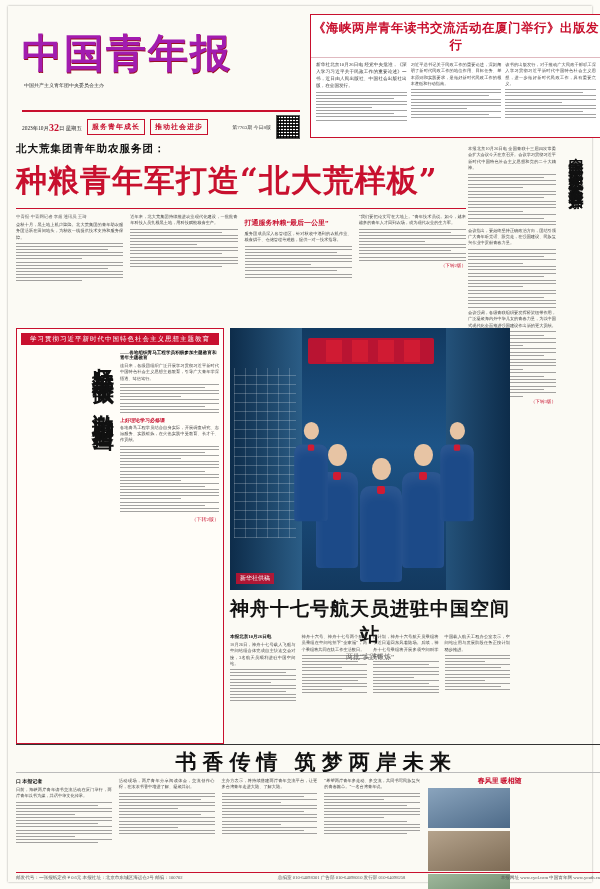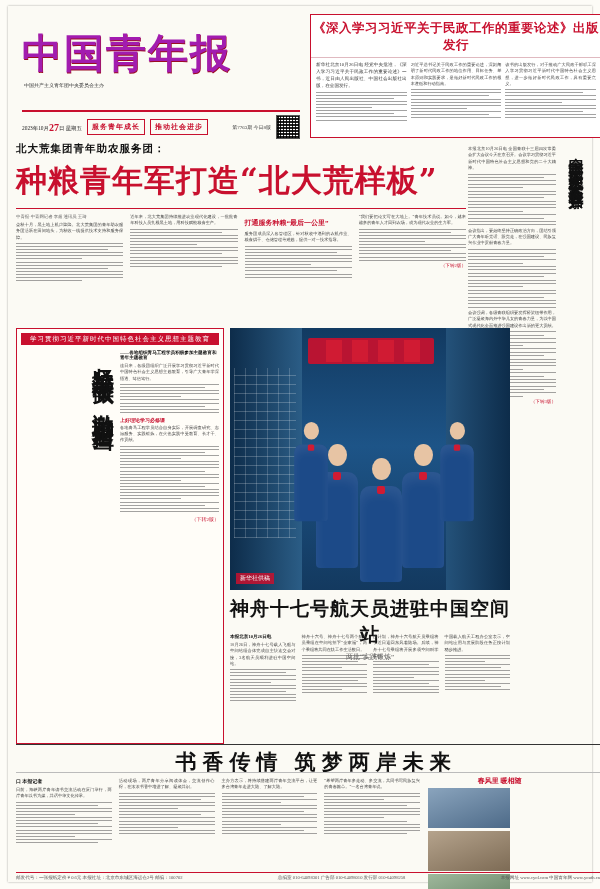--- a/index.html
+++ b/index.html
@@ -136,31 +136,31 @@
 
 <div class="page">
  <div class="paper">
 
   <div class="masthead">
     <div class="mh-title">中国青年报</div>
     <div class="mh-sub">中国共产主义青年团中央委员会主办</div>
     <div class="mh-rule"></div>
     <div class="mh-row">
       <span class="mh-date">
-        <span>2023年10月</span><b>27</b><span>日 星期五</span>
+        <span>2023年10月</span><b>32</b><span>日 星期五</span>
       </span>
       <span class="mh-slogan">服务青年成长</span>
       <span class="mh-slogan">推动社会进步</span>
       <span style="margin-left:auto">第7763期 今日8版</span>
       <span class="mh-qr"></span>
     </div>
   </div>
 
   <div class="topright">
-    <div class="tr-head">《深入学习习近平关于民政工作的重要论述》出版发行</div>
+    <div class="tr-head">《海峡两岸青年读书交流活动在厦门举行》出版发行</div>
     <div class="tr-body">
       <div class="tr-col">
         <div class="tr-lead">新华社北京10月26日电 经党中央批准，《深入学习习近平关于民政工作的重要论述》一书，近日由人民出版社、中国社会出版社出版，在全国发行。</div>
         <div class="lines">
               <i class="l"></i>
               <i class="l"></i>
               <i class="m"></i>
               <i class="l"></i>
               <i class="l"></i>
               <i class="s"></i>

